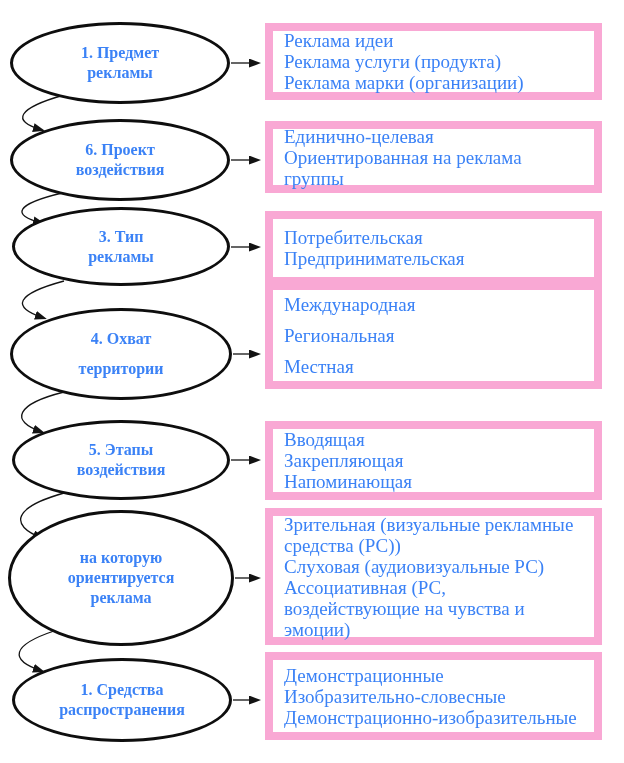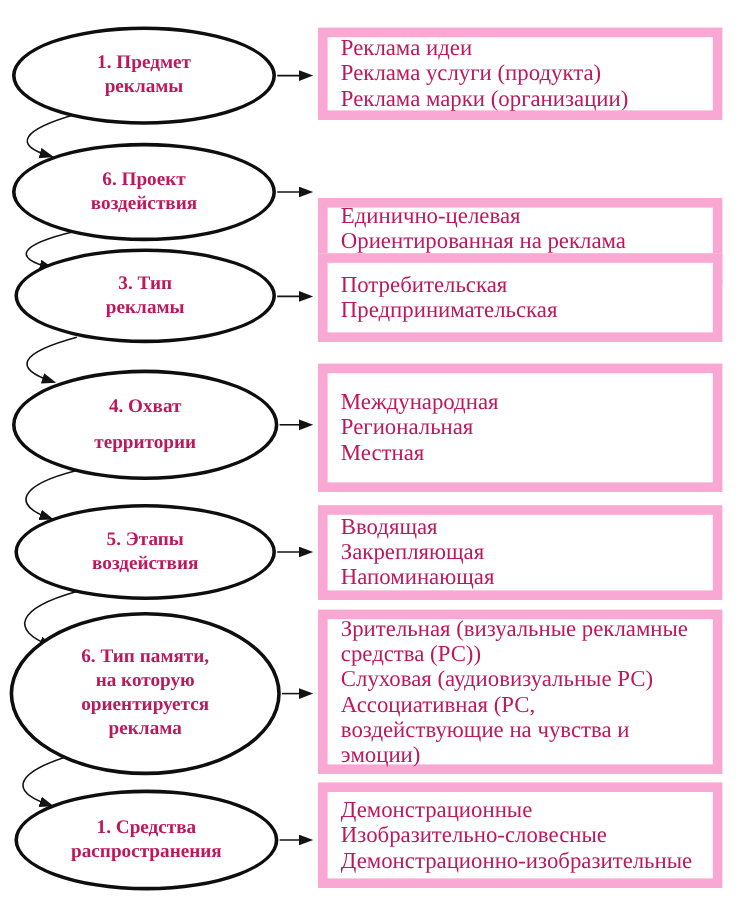--- a/index.html
+++ b/index.html
@@ -6,21 +6,21 @@
     margin: 0;
     padding: 0;
     background: #ffffff;
   }
   .canvas {
     position: relative;
     width: 624px;
     height: 763px;
     background: #ffffff;
     font-family: "Liberation Serif", serif;
-    color: #be185d;
+    color: #3b82f6;
     overflow: hidden;
   }
   .arrows-layer {
     position: absolute;
     left: 0;
     top: 0;
     width: 624px;
     height: 763px;
   }
   .arrows-layer path.flow {
@@ -93,56 +93,55 @@
   <div class="box" style="top:23px; height:77px;">
     <div>Реклама идеи</div>
     <div>Реклама услуги (продукта)</div>
     <div>Реклама марки (организации)</div>
   </div>
 
   <div class="ellipse" style="left:10px; top:119px; width:220px; height:82px;">
     <div>6. Проект</div>
     <div>воздействия</div>
   </div>
-  <div class="box" style="top:121px; height:72px;margin-top:44px;">
+  <div class="box" style="top:121px; height:72px;">
     <div>Единично-целевая</div>
     <div>Ориентированная на реклама группы</div>
   </div>
 
   <div class="ellipse" style="left:12px; top:207px; width:218px; height:79px;">
     <div>3. Тип</div>
     <div>рекламы</div>
   </div>
   <div class="box" style="top:211px; height:74px;">
     <div>Потребительская</div>
     <div>Предпринимательская</div>
   </div>
 
   <div class="ellipse" style="left:10px; top:308px; width:222px; height:92px;gap:10px;">
     <div>4. Охват</div>
     <div>территории</div>
   </div>
-  <div class="box" style="top:303px; height:107px;">
+  <div class="box" style="top:282px; height:107px;gap:10px;">
     <div>Международная</div>
     <div>Региональная</div>
     <div>Местная</div>
   </div>
 
   <div class="ellipse" style="left:12px; top:420px; width:218px; height:80px;">
     <div>5. Этапы</div>
     <div>воздействия</div>
   </div>
   <div class="box" style="top:421px; height:79px;">
     <div>Вводящая</div>
     <div>Закрепляющая</div>
     <div>Напоминающая</div>
   </div>
 
   <div class="ellipse" style="left:8px; top:510px; width:226px; height:136px;">
-    <div>6. Тип памяти,</div>
     <div>на которую</div>
     <div>ориентируется</div>
     <div>реклама</div>
   </div>
   <div class="box" style="top:508px; height:137px;">
     <div>Зрительная (визуальные рекламные средства (РС))</div>
     <div>Слуховая (аудиовизуальные РС)</div>
     <div>Ассоциативная (РС, воздействующие на чувства и эмоции)</div>
   </div>
 

